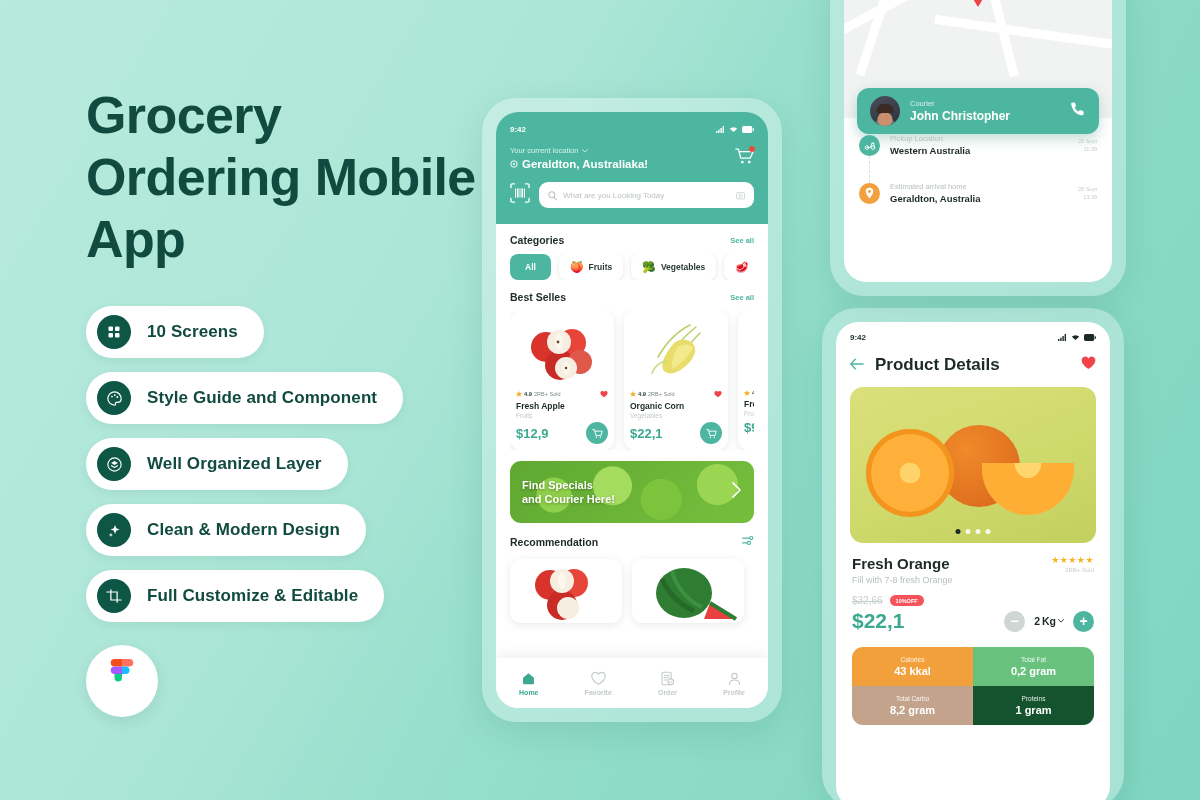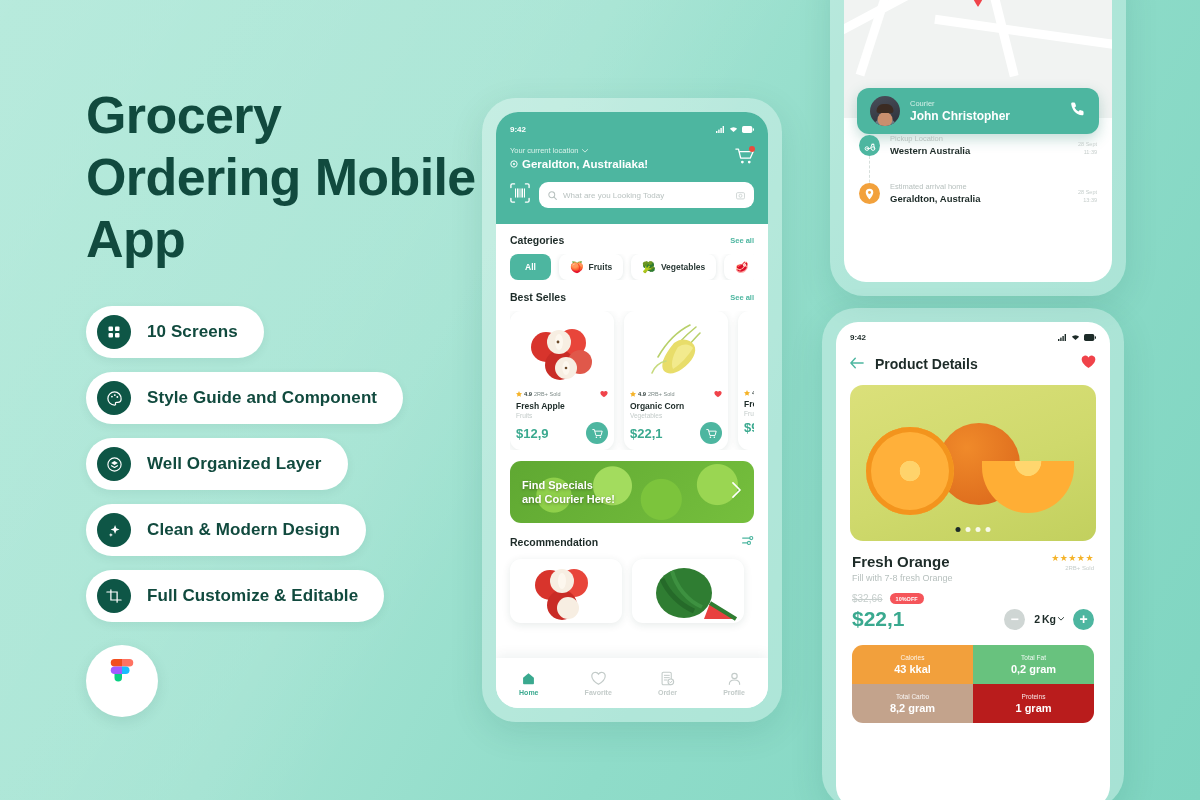--- a/index.html
+++ b/index.html
@@ -145,38 +145,38 @@
   .avatar { width: 30px; height: 30px; border-radius: 50%; overflow: hidden; flex: 0 0 30px;
     background: linear-gradient(160deg, #4a4f5a, #2c3039); position: relative; }
   .av-face { position: absolute; left: 50%; top: 52%; transform: translateX(-50%); width: 15px; height: 15px; border-radius: 50%; background: #c98f6e; }
   .av-hair { position: absolute; left: 50%; top: 26%; transform: translateX(-50%); width: 17px; height: 9px; border-radius: 9px 9px 3px 3px; background: #3b2b22; }
   .av-body { position: absolute; left: 50%; bottom: -3px; transform: translateX(-50%); width: 24px; height: 11px; border-radius: 11px 11px 0 0; background: #6d7b86; }
   .cc-role { font-size: 7.5px; color: #d6f0e8; }
   .cc-name { font-size: 12px; font-weight: 700; color: #fff; margin-top: 1px; }
   .phone-ico { margin-left: auto; }
 
   .track-body { background: #fff; padding: 16px 15px 18px; }
-  .tl-row { display: flex; align-items: flex-end; gap: 10px; position: relative; }
+  .tl-row { display: flex; align-items: center; gap: 10px; position: relative; }
   .tl-ico { width: 21px; height: 21px; border-radius: 50%; display: flex; align-items: center; justify-content: center; flex: 0 0 21px; z-index: 2; }
   .tl-ico.green { background: #4db6a0; }
   .tl-ico.orange { background: #f2a13c; }
   .tl-line { position: absolute; left: 10px; top: 22px; width: 1px; height: 36px; border-left: 1px dashed #d6dedb; }
   .tl-small { font-size: 7.5px; color: #b7c0be; }
   .tl-main { font-size: 9.5px; font-weight: 700; color: #1d2b28; margin-top: 2px; }
   .tl-date { margin-left: auto; text-align: right; }
   .tl-date span { display: block; font-size: 5.5px; color: #c6cecc; line-height: 8px; }
 
   
   #frame-detail { left: 822px; top: 308px; width: 302px; height: 500px; }
   #screen-detail { left: 836px; top: 322px; width: 274px; height: 486px; }
   .det-top { padding: 9px 14px 0; }
   .det-status { display: flex; align-items: center; justify-content: space-between; height: 12px; }
   .det-time { font-size: 8px; font-weight: 700; color: #1d2b28; }
   .det-head { display: flex; align-items: center; gap: 11px; margin-top: 12px; }
-  .det-title { font-size: 14px; font-weight: 700; color: #1d2b28; }
+  .det-title { font-size: 17px; font-weight: 700; color: #1d2b28; }
   .det-heart { margin-left: auto; }
   .det-hero {
     margin: 12px 14px 0; height: 156px; border-radius: 13px; position: relative; overflow: hidden;
     background: linear-gradient(160deg, #dbe07a 0%, #cfd96c 55%, #c2d05e 100%);
   }
   .or-half { position: absolute; left: 16px; bottom: 26px; width: 88px; height: 88px; border-radius: 50%;
     background: radial-gradient(circle at 50% 50%, #ffd36b 0 16%, #ffb03a 17% 70%, #f08c18 71% 100%);
     box-shadow: inset 0 0 0 5px #f3941d; }
   .or-whole { position: absolute; left: 88px; bottom: 36px; width: 82px; height: 82px; border-radius: 50%;
     background: radial-gradient(circle at 35% 30%, #f08a2a, #d9651a); }
@@ -744,19 +744,19 @@
       <div class="nval">43 kkal</div>
     </div>
     <div class="ncell" style="background:#68c27e">
       <div class="nlabel">Total Fat</div>
       <div class="nval">0,2 gram</div>
     </div>
     <div class="ncell" style="background:#c3a38c">
       <div class="nlabel">Total Carbo</div>
       <div class="nval">8,2 gram</div>
     </div>
-    <div class="ncell" style="background:#b91c1c">
+    <div class="ncell" style="background:#14532d">
       <div class="nlabel">Proteins</div>
       <div class="nval">1 gram</div>
     </div>
   </div>
 
 </div>
 
 </body></html>

